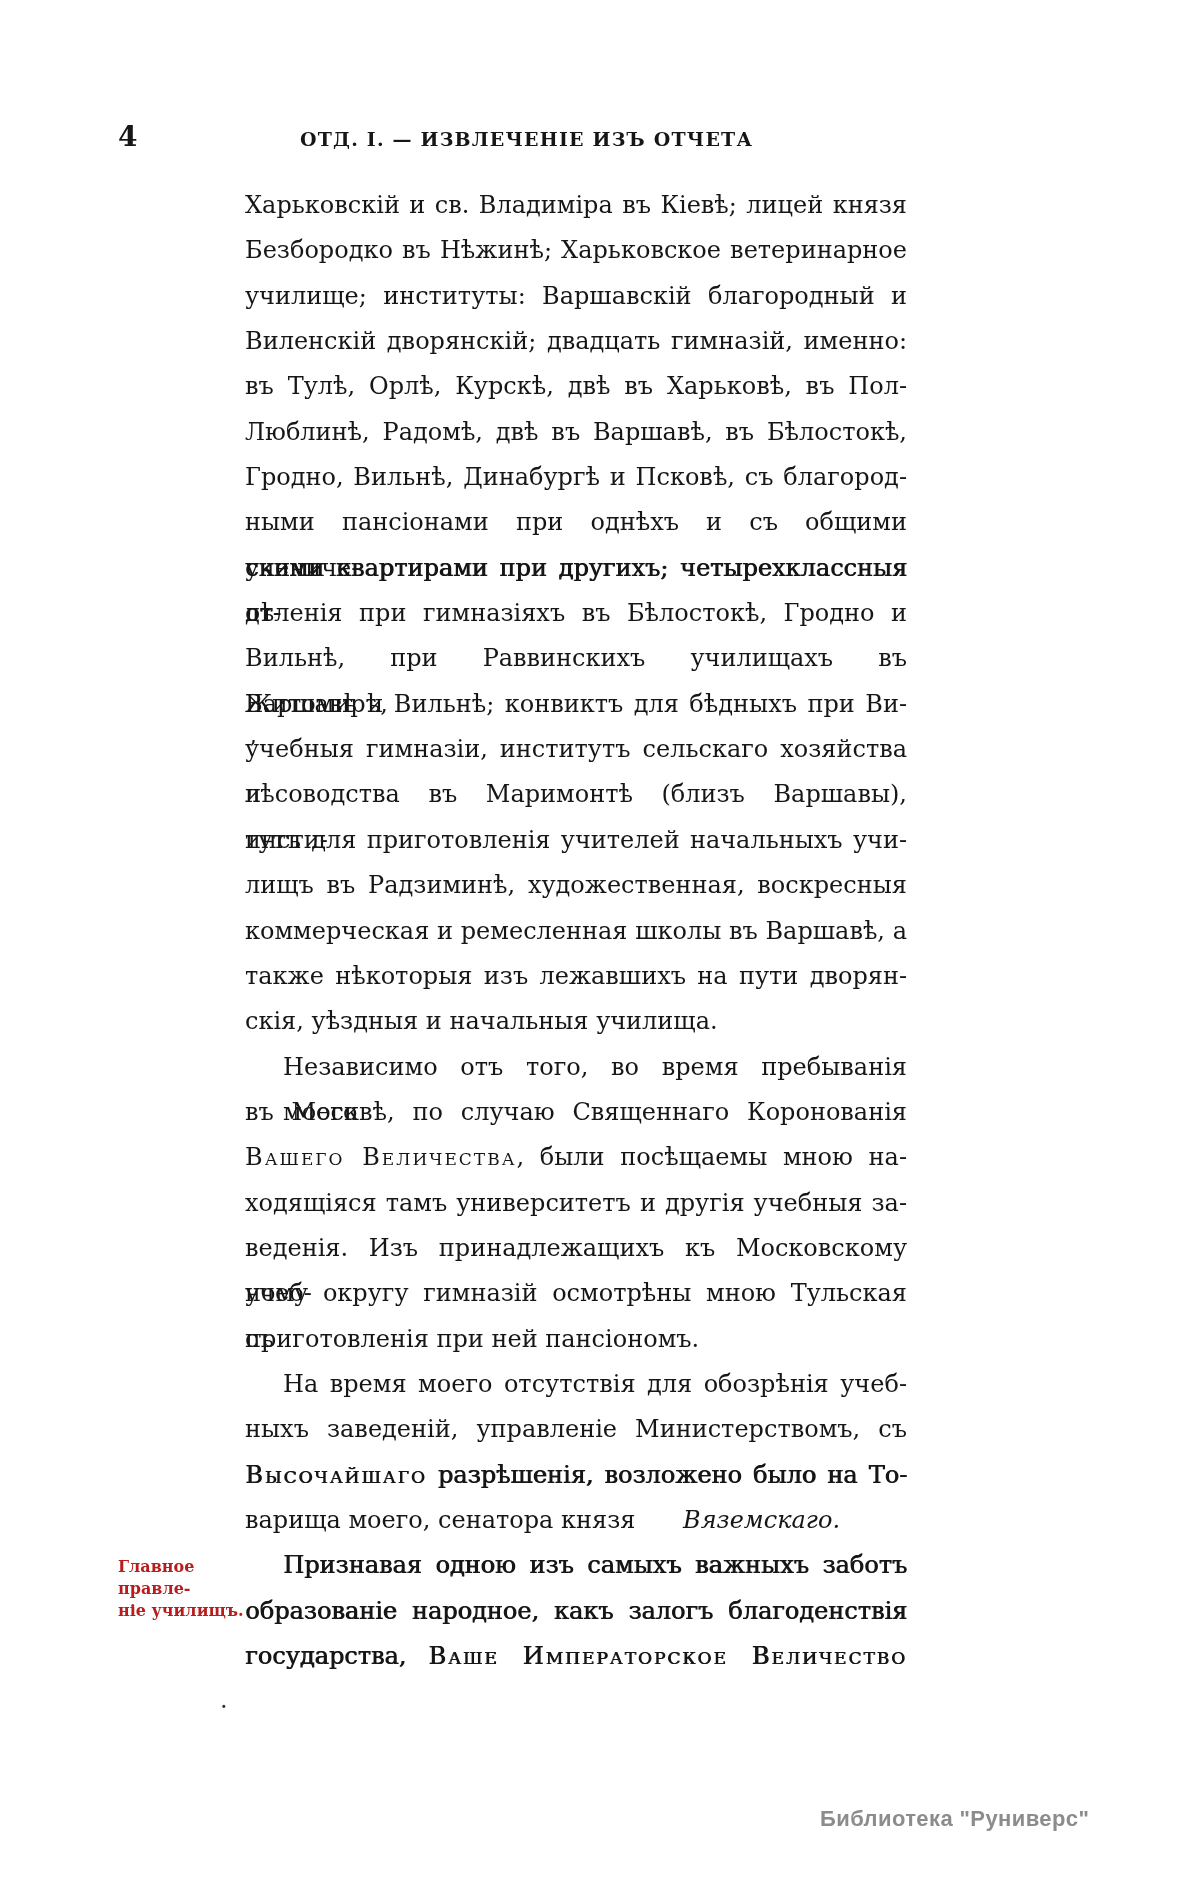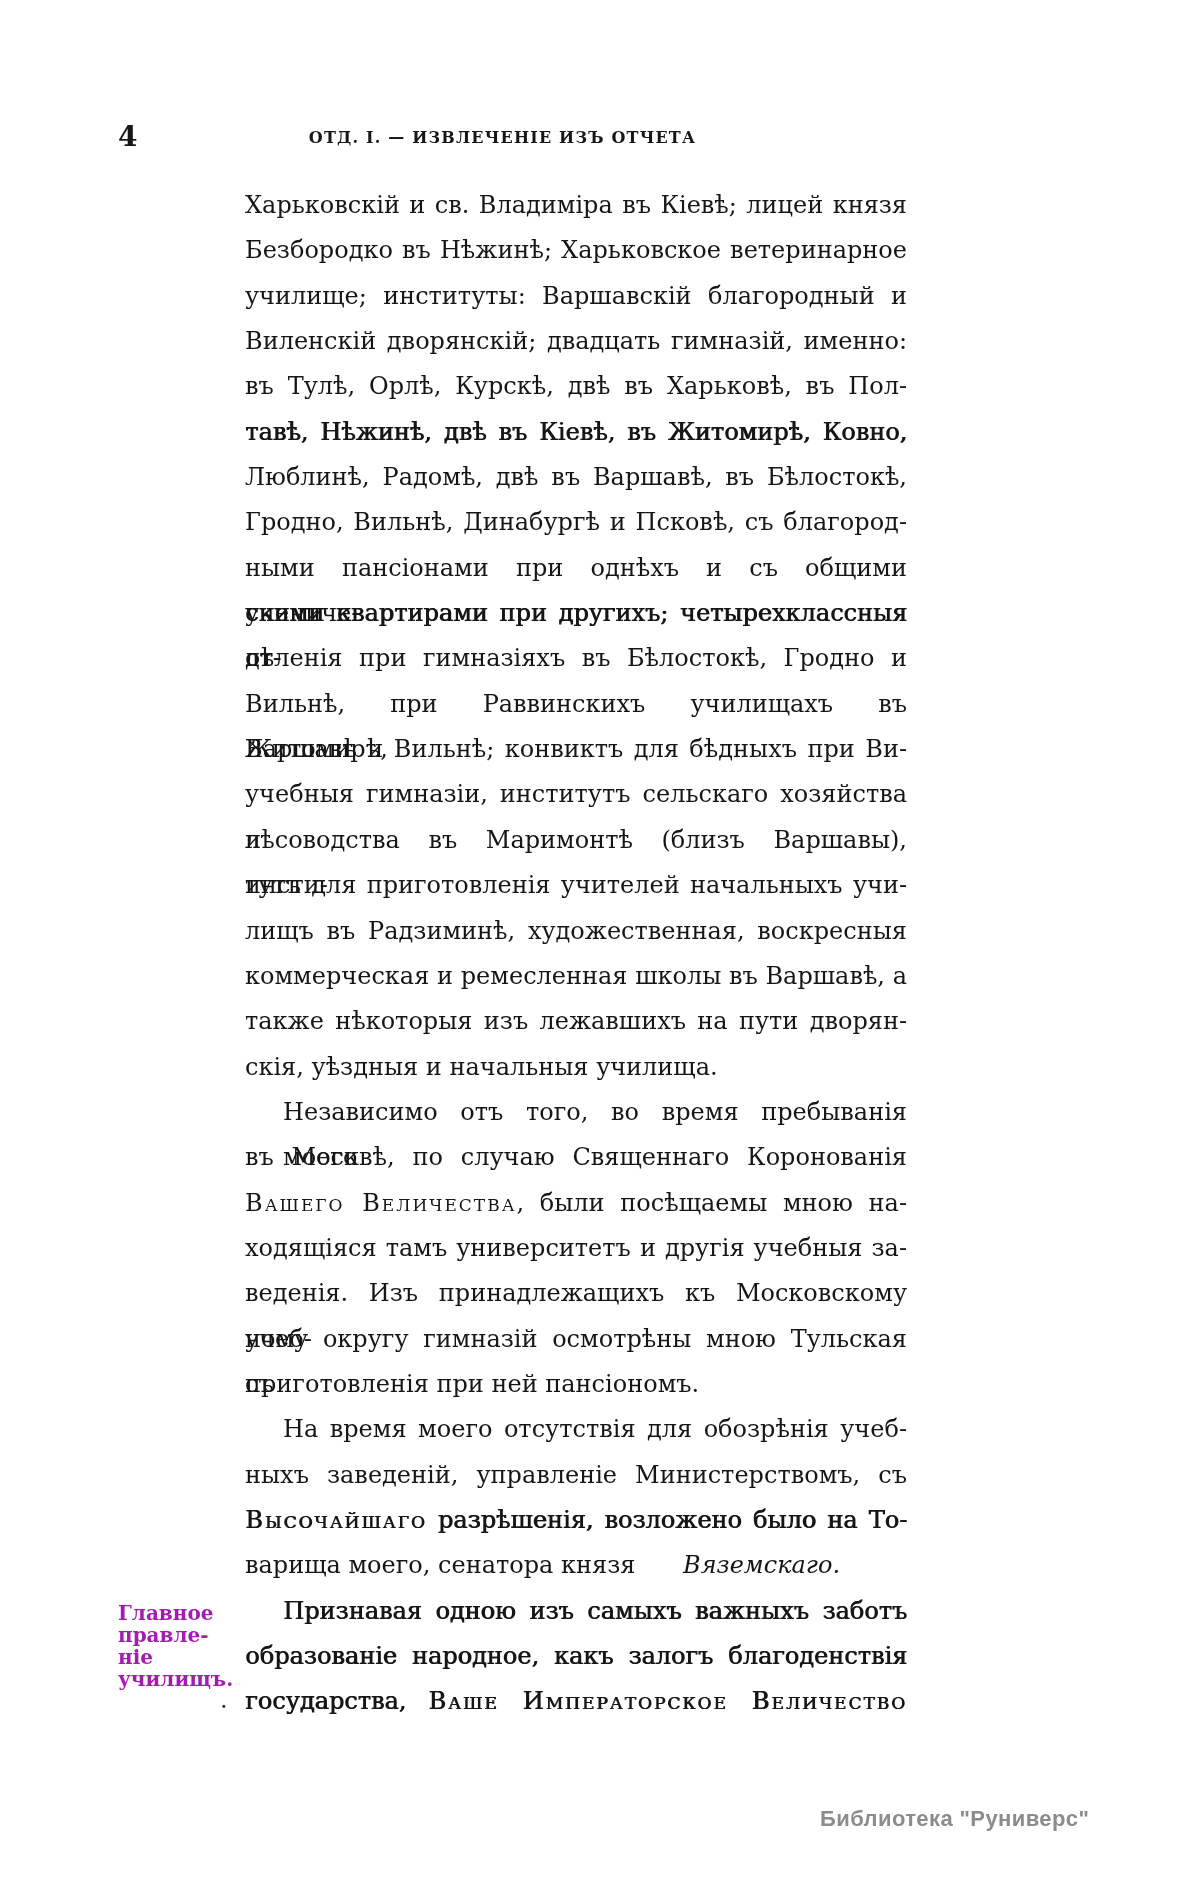--- a/index.html
+++ b/index.html
@@ -19,21 +19,21 @@
     top: 120px;
     font-size: 28px;
     font-weight: bold;
   }
   .running-header {
     position: absolute;
     left: 300px;
     top: 128px;
     width: 405px;
     text-align: center;
-    font-size: 16px;
+    font-size: 19px;
     font-weight: bold;
     letter-spacing: 1.2px;
     white-space: nowrap;
   }
   .body-text {
     position: absolute;
     left: 245px;
     top: 183px;
     width: 662px;
   }
@@ -48,26 +48,26 @@
   }
   .line.just { white-space: normal; }
   .line.end { text-align-last: left; white-space: nowrap; }
   .line.indent { padding-left: 38px; box-sizing: border-box; }
   .line.smudge { text-shadow: 0.8px 0 0 currentColor; }
   .sc { font-variant: small-caps; letter-spacing: 2px; margin-top: 20px; }
   .it { font-style: italic; margin-left: 40px; }
   .margin-note {
     position: absolute;
     left: 118px;
-    top: 1602px;
+    top: 1556px;
     width: 150px;
-    font-size: 20px;
+    font-size: 16px;
     line-height: 22px;
     font-weight: bold;
-    color: #a21caf;
+    color: #b91c1c;
   }
   .stray-mark {
     position: absolute;
     left: 249px;
     top: 736px;
     font-size: 24px;
     color: #1a1a1a;
   }
   .stray-dot {
     position: absolute;
@@ -104,21 +104,20 @@
   </div>
 
   <div class="stray-dot">.</div>
 
   <div class="body-text" id="body-text">
       <div class="line just"><span>Харьковскій и св. Владиміра въ Кіевѣ; лицей князя</span></div>
       <div class="line just"><span>Безбородко въ Нѣжинѣ; Харьковское ветеринарное</span></div>
       <div class="line just"><span>училище; институты: Варшавскій благородный и</span></div>
       <div class="line just"><span>Виленскій дворянскій; двадцать гимназій, именно:</span></div>
       <div class="line just"><span>въ Тулѣ, Орлѣ, Курскѣ, двѣ въ Харьковѣ, въ Пол-</span></div>
-      <div class="line just smudge"><span>тавѣ, Нѣжинѣ, двѣ въ Кіевѣ, въ Житомирѣ, Ковно,</span></div>
       <div class="line just"><span>Люблинѣ, Радомѣ, двѣ въ Варшавѣ, въ Бѣлостокѣ,</span></div>
       <div class="line just"><span>Гродно, Вильнѣ, Динабургѣ и Псковѣ, съ благород-</span></div>
       <div class="line just"><span>ными пансіонами при однѣхъ и съ общими учениче-</span></div>
       <div class="line just smudge"><span>скими квартирами при другихъ; четырехклассныя от-</span></div>
       <div class="line just"><span>дѣленія при гимназіяхъ въ Бѣлостокѣ, Гродно и</span></div>
       <div class="line just"><span>Вильнѣ, при Раввинскихъ училищахъ въ Житомирѣ,</span></div>
       <div class="line just"><span>Варшавѣ и Вильнѣ; конвиктъ для бѣдныхъ при Ви-</span></div>
       <div class="line just"><span>учебныя гимназіи, институтъ сельскаго хозяйства и</span></div>
       <div class="line just"><span>лѣсоводства въ Маримонтѣ (близъ Варшавы), инсти-</span></div>
       <div class="line just"><span>тутъ для приготовленія учителей начальныхъ учи-</span></div>

